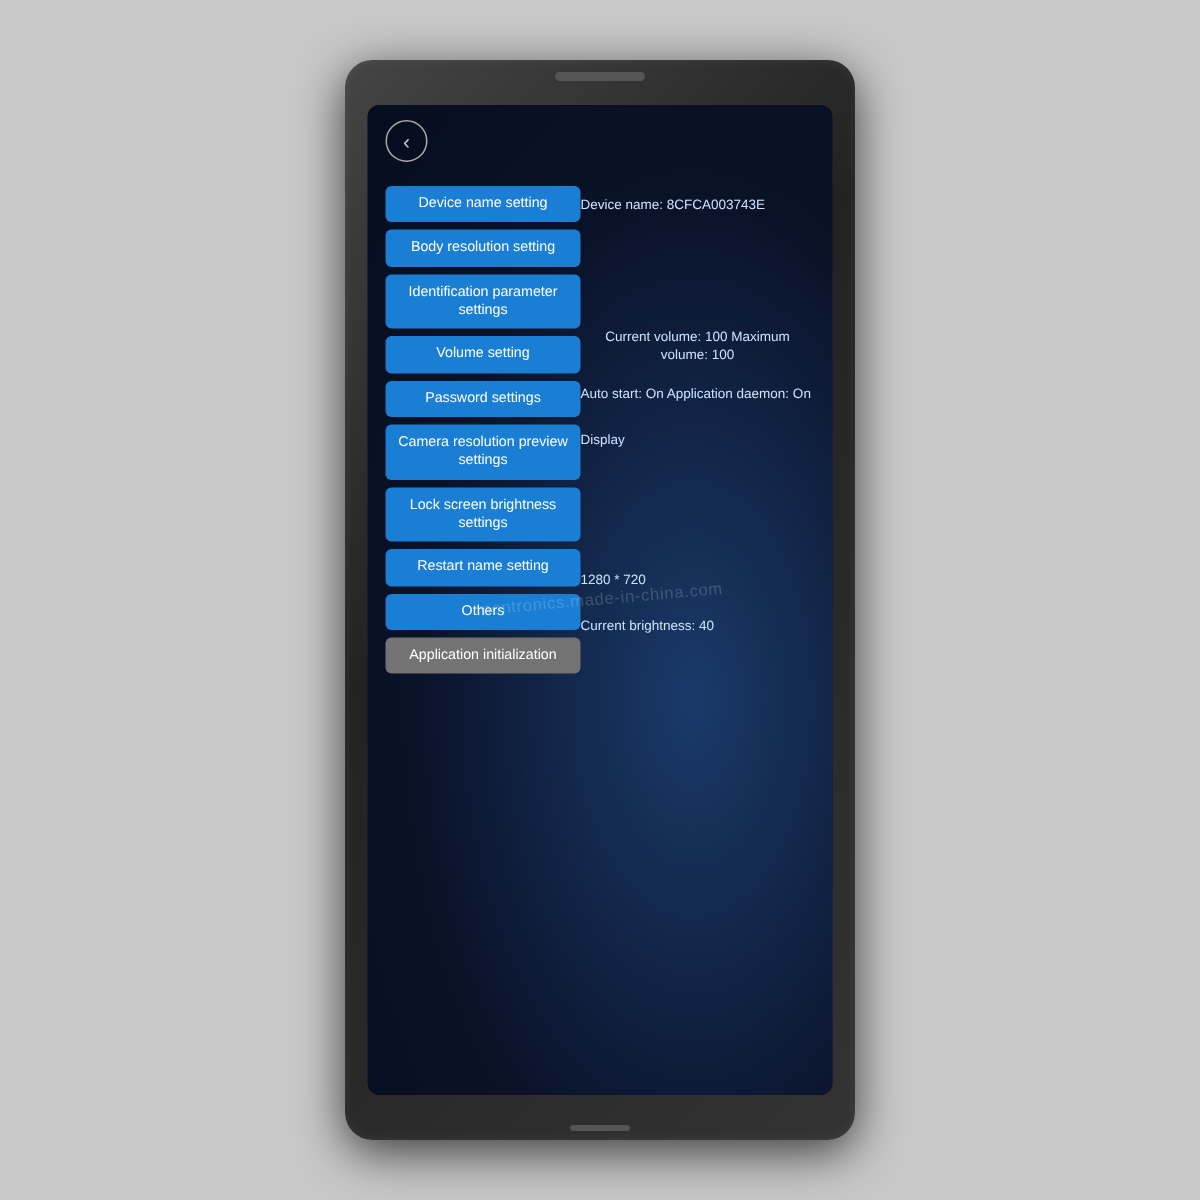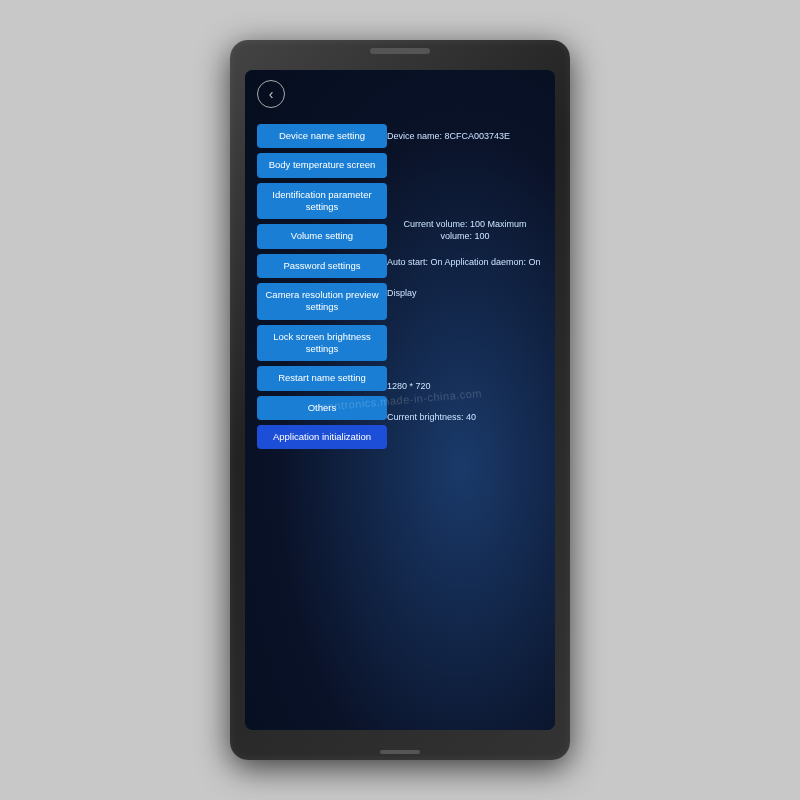--- a/index.html
+++ b/index.html
@@ -119,21 +119,21 @@
       cursor: pointer;
       line-height: 1.3;
       border: none;
       width: 100%;
       display: flex;
       align-items: center;
       justify-content: center;
     }
 
     .setting-btn.active-orange {
-      background: #1d4ed8;
+      background: #737373;
     }
 
     .info-col {
       flex: 1;
       display: flex;
       flex-direction: column;
       gap: 5px;
       padding-top: 0;
       text-align: center;
     }
@@ -188,21 +188,21 @@
 
       <div class="back-btn">‹</div>
 
       <div class="page-title"></div>
 
       <div class="settings-layout">
 
         <div class="btn-col">
 
         <button class="setting-btn">Device name setting</button>
-            <button class="setting-btn">Body temperature screen</button>
+            <button class="setting-btn">Body resolution setting</button>
             <button class="setting-btn">Identification parameter settings</button>
             <button class="setting-btn">Volume setting</button>
             <button class="setting-btn">Password settings</button>
             <button class="setting-btn">Camera resolution preview settings</button>
             <button class="setting-btn">Lock screen brightness settings</button>
             <button class="setting-btn">Restart name setting</button>
             <button class="setting-btn">Others</button>
             <button class="setting-btn active-orange">Application initialization</button>
           </div>
 

